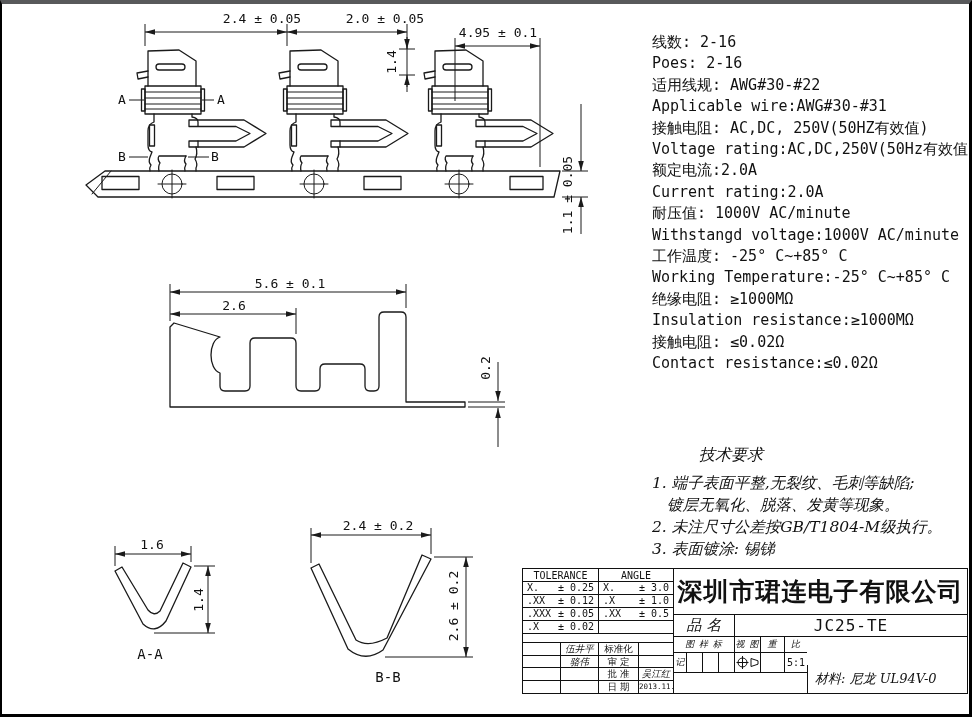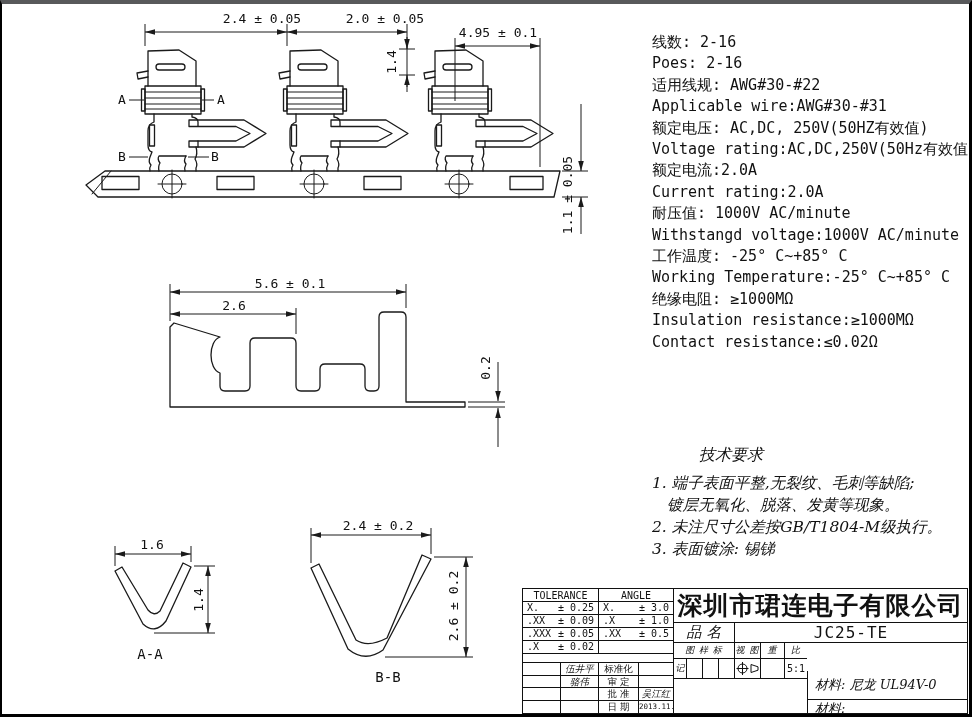--- a/index.html
+++ b/index.html
@@ -21,21 +21,21 @@
   .specs{position:absolute; left:650px; top:28px; width:320px;}
   .spec-line{font:15px "DejaVu Sans Mono", monospace; line-height:21.4px; white-space:nowrap; color:#111;}
 
   .techreq{position:absolute; left:650px; top:441px; width:322px;
     font-family:"DejaVu Serif", serif; font-style:italic; color:#111;}
   .techreq .tr-title{font-size:16px; margin-left:47px; margin-bottom:6px;}
   .techreq .tr-line{font-size:15.5px; line-height:22px; white-space:nowrap;}
   .techreq .tr-line.indent{margin-left:15px;}
 
   
-  .tblock{position:absolute; left:520px; top:584px; width:446px; height:126px;
+  .tblock{position:absolute; left:520px; top:564px; width:446px; height:126px;
     box-sizing:border-box; border:1.5px solid #111; display:flex; background:#fff;}
   .tb-left{width:150px; box-sizing:border-box; display:flex; flex-direction:column;}
   .tb-row{display:flex; box-sizing:border-box; border-bottom:1px solid #111;}
   .tb-row:last-child{border-bottom:none;}
   .tb-cell{box-sizing:border-box; overflow:hidden; white-space:nowrap;}
   .tol-hdr{height:13px; font:10px "DejaVu Sans Mono",monospace;}
   .tol-hdr .tb-cell{width:75px; text-align:center; line-height:13px;}
   .tol-row{height:13px; font:10px "DejaVu Sans Mono",monospace;}
   .tol-row .tb-cell{width:75px; display:flex; justify-content:space-between; padding:0 4px; line-height:12.5px;}
   .vline{border-left:1px solid #111;}
@@ -221,30 +221,31 @@
     <text class="dim" x="376" y="526" text-anchor="middle">2.4 ± 0.2</text>
     <text class="dim" transform="rotate(-90 452 602)" x="452" y="606" text-anchor="middle">2.6 ± 0.2</text>
     <text class="viewlbl" x="386" y="678" text-anchor="middle">B-B</text>
   </svg>
 
   <div class="specs">
     <div class="spec-line">线数: 2-16</div>
     <div class="spec-line">Poes: 2-16</div>
     <div class="spec-line">适用线规: AWG#30-#22</div>
     <div class="spec-line">Applicable wire:AWG#30-#31</div>
-    <div class="spec-line">额定电压: AC,DC, 250V(50HZ有效值)</div>
+    <div class="spec-line">接触电阻: AC,DC, 250V(50HZ有效值)</div>
     <div class="spec-line">Voltage rating:AC,DC,250V(50Hz有效值)</div>
     <div class="spec-line">额定电流:2.0A</div>
     <div class="spec-line">Current rating:2.0A</div>
     <div class="spec-line">耐压值: 1000V AC/minute</div>
     <div class="spec-line">Withstangd voltage:1000V AC/minute</div>
     <div class="spec-line">工作温度: -25° C~+85° C</div>
     <div class="spec-line">Working Temperature:-25° C~+85° C</div>
     <div class="spec-line">绝缘电阻: ≥1000MΩ</div>
     <div class="spec-line">Insulation resistance:≥1000MΩ</div>
+    <div class="spec-line">接触电阻: ≤0.02Ω</div>
     <div class="spec-line">Contact resistance:≤0.02Ω</div>
   </div>
 
   <div class="techreq">
     <div class="tr-title">技术要求</div>
     <div class="tr-line">1. 端子表面平整,无裂纹、毛刺等缺陷;</div>
     <div class="tr-line indent">镀层无氧化、脱落、发黄等现象。</div>
     <div class="tr-line">2. 未注尺寸公差按GB/T1804-M级执行。</div>
     <div class="tr-line">3. 表面镀涂: 锡锑</div>
   </div>
@@ -262,21 +263,21 @@
             <span>± 0.25</span>
           </div>
         <div class="tb-cell vline">
             <span>X.</span>
             <span>± 3.0</span>
           </div>
       </div>
       <div class="tb-row tol-row">
         <div class="tb-cell">
             <span>.XX</span>
-            <span>± 0.09</span>
+            <span>± 0.12</span>
           </div>
         <div class="tb-cell vline">
             <span>.X</span>
             <span>± 1.0</span>
           </div>
       </div>
       <div class="tb-row tol-row">
         <div class="tb-cell">
             <span>.XXX</span>
             <span>± 0.05</span>
@@ -360,19 +361,18 @@
             </div>
             <div class="tbl-col" style="width:22px; border-right:none;">
               <div class="hd">比 例</div>
               <div class="ct">5:1</div>
             </div>
           </div>
           <div class="tbl-empty"></div>
         </div>
         <div class="tb-mat" style="border-left:1px solid #111;margin-top:28px;">
           <div class="mat1">材料: 尼龙 UL94V-0</div>
-          <div class="mat2">材料:</div>
         </div>
       </div>
     </div>
   </div>
 
 </div>
 
 </body></html>

